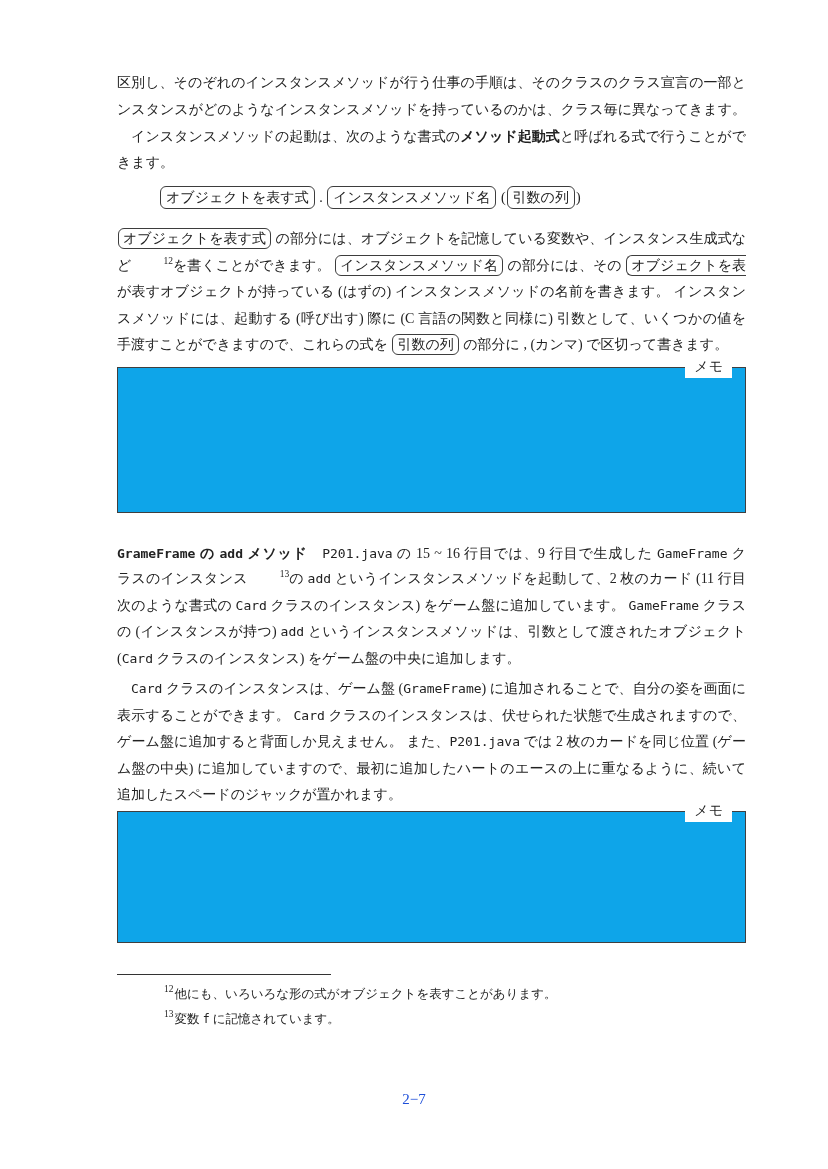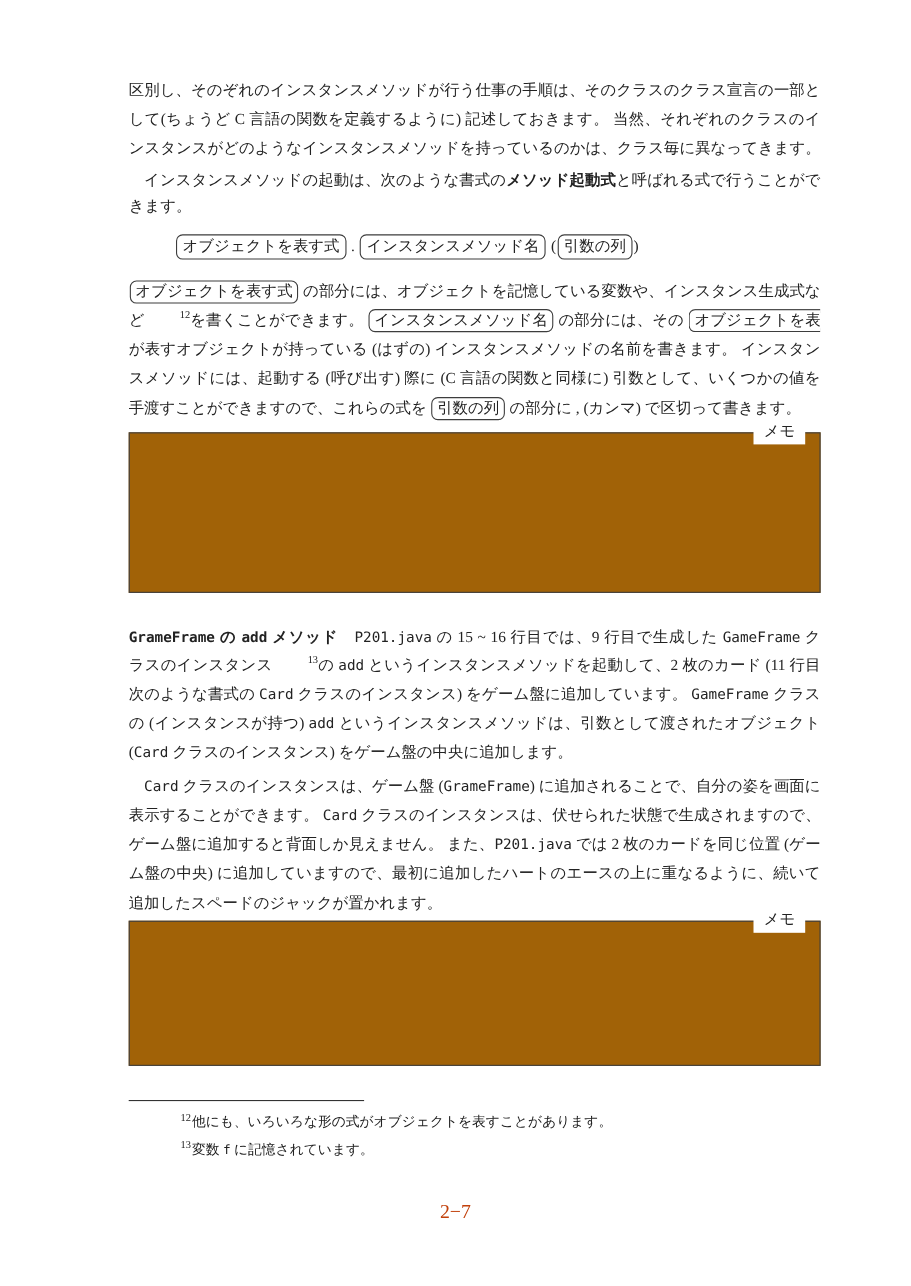--- a/index.html
+++ b/index.html
@@ -44,21 +44,21 @@
     margin:7px 0 13px 0;
     padding-left:42px;
     font-size:14px;
     line-height:30px;
   }
   #blk-formula .ibox { padding:3px 5px; }
 
   .memo {
     position:relative;
     border:1.5px solid #3f3f3f;
-    background:#a16207;
+    background:#0ea5e9;
   }
   #blk-memo1 { height:144px; margin-top:8px; }
   #blk-memo2 { height:130px; margin-top:2px; }
   .memo-label {
     position:absolute;
     top:-12px; right:13px;
     background:#ffffff;
     padding:0 9px;
     font-size:14px;
     line-height:22px;
@@ -79,33 +79,32 @@
     line-height:25px;
     padding-left:15px;
   }
   .footnote sup { margin-right:1px; }
 
   .pagenum {
     position:absolute;
     top:1091px; left:0;
     width:828px;
     text-align:center;
-    font-size:18px;
-    color:#c2410c;
+    font-size:15px;
+    color:#1d4ed8;
   }
 </style>
 </head>
 <body>
 
 <div class="page">
   <main class="content">
     <div id="blocks">
         <div id="blk-p1" class="para">
           <div class="line fill"><span>区別し、そのぞれのインスタンスメソッドが行う仕事の手順は、そのクラスのクラス宣言の一部と</span></div>
-          <div class="line fill"><span>して(ちょうど C 言語の関数を定義するように) 記述しておきます。 当然、それぞれのクラスのイ</span></div>
           <div class="line fill"><span>ンスタンスがどのようなインスタンスメソッドを持っているのかは、クラス毎に異なってきます。</span></div>
           <div class="line fill ind"><span>インスタンスメソッドの起動は、次のような書式の</span><span class="bg">メソッド起動式</span><span>と呼ばれる式で行うことがで</span></div>
           <div class="line"><span>きます。</span></div>
         </div>
         <div id="blk-formula"><span class="ibox">オブジェクトを表す式</span><span> . </span><span class="ibox">インスタンスメソッド名</span><span> (</span><span class="ibox">引数の列</span><span>)</span></div>
         <div id="blk-p2" class="para">
           <div class="line fill"><span class="ibox">オブジェクトを表す式</span><span> の部分には、オブジェクトを記憶している変数や、インスタンス生成式な</span></div>
           <div class="line fill"><span>ど</span><sup>12</sup><span>を書くことができます。 </span><span class="ibox">インスタンスメソッド名</span><span> の部分には、その </span><span class="ibox">オブジェクトを表す式</span></div>
           <div class="line fill"><span>が表すオブジェクトが持っている (はずの) インスタンスメソッドの名前を書きます。 インスタン</span></div>
           <div class="line fill"><span>スメソッドには、起動する (呼び出す) 際に (C 言語の関数と同様に) 引数として、いくつかの値を</span></div>

